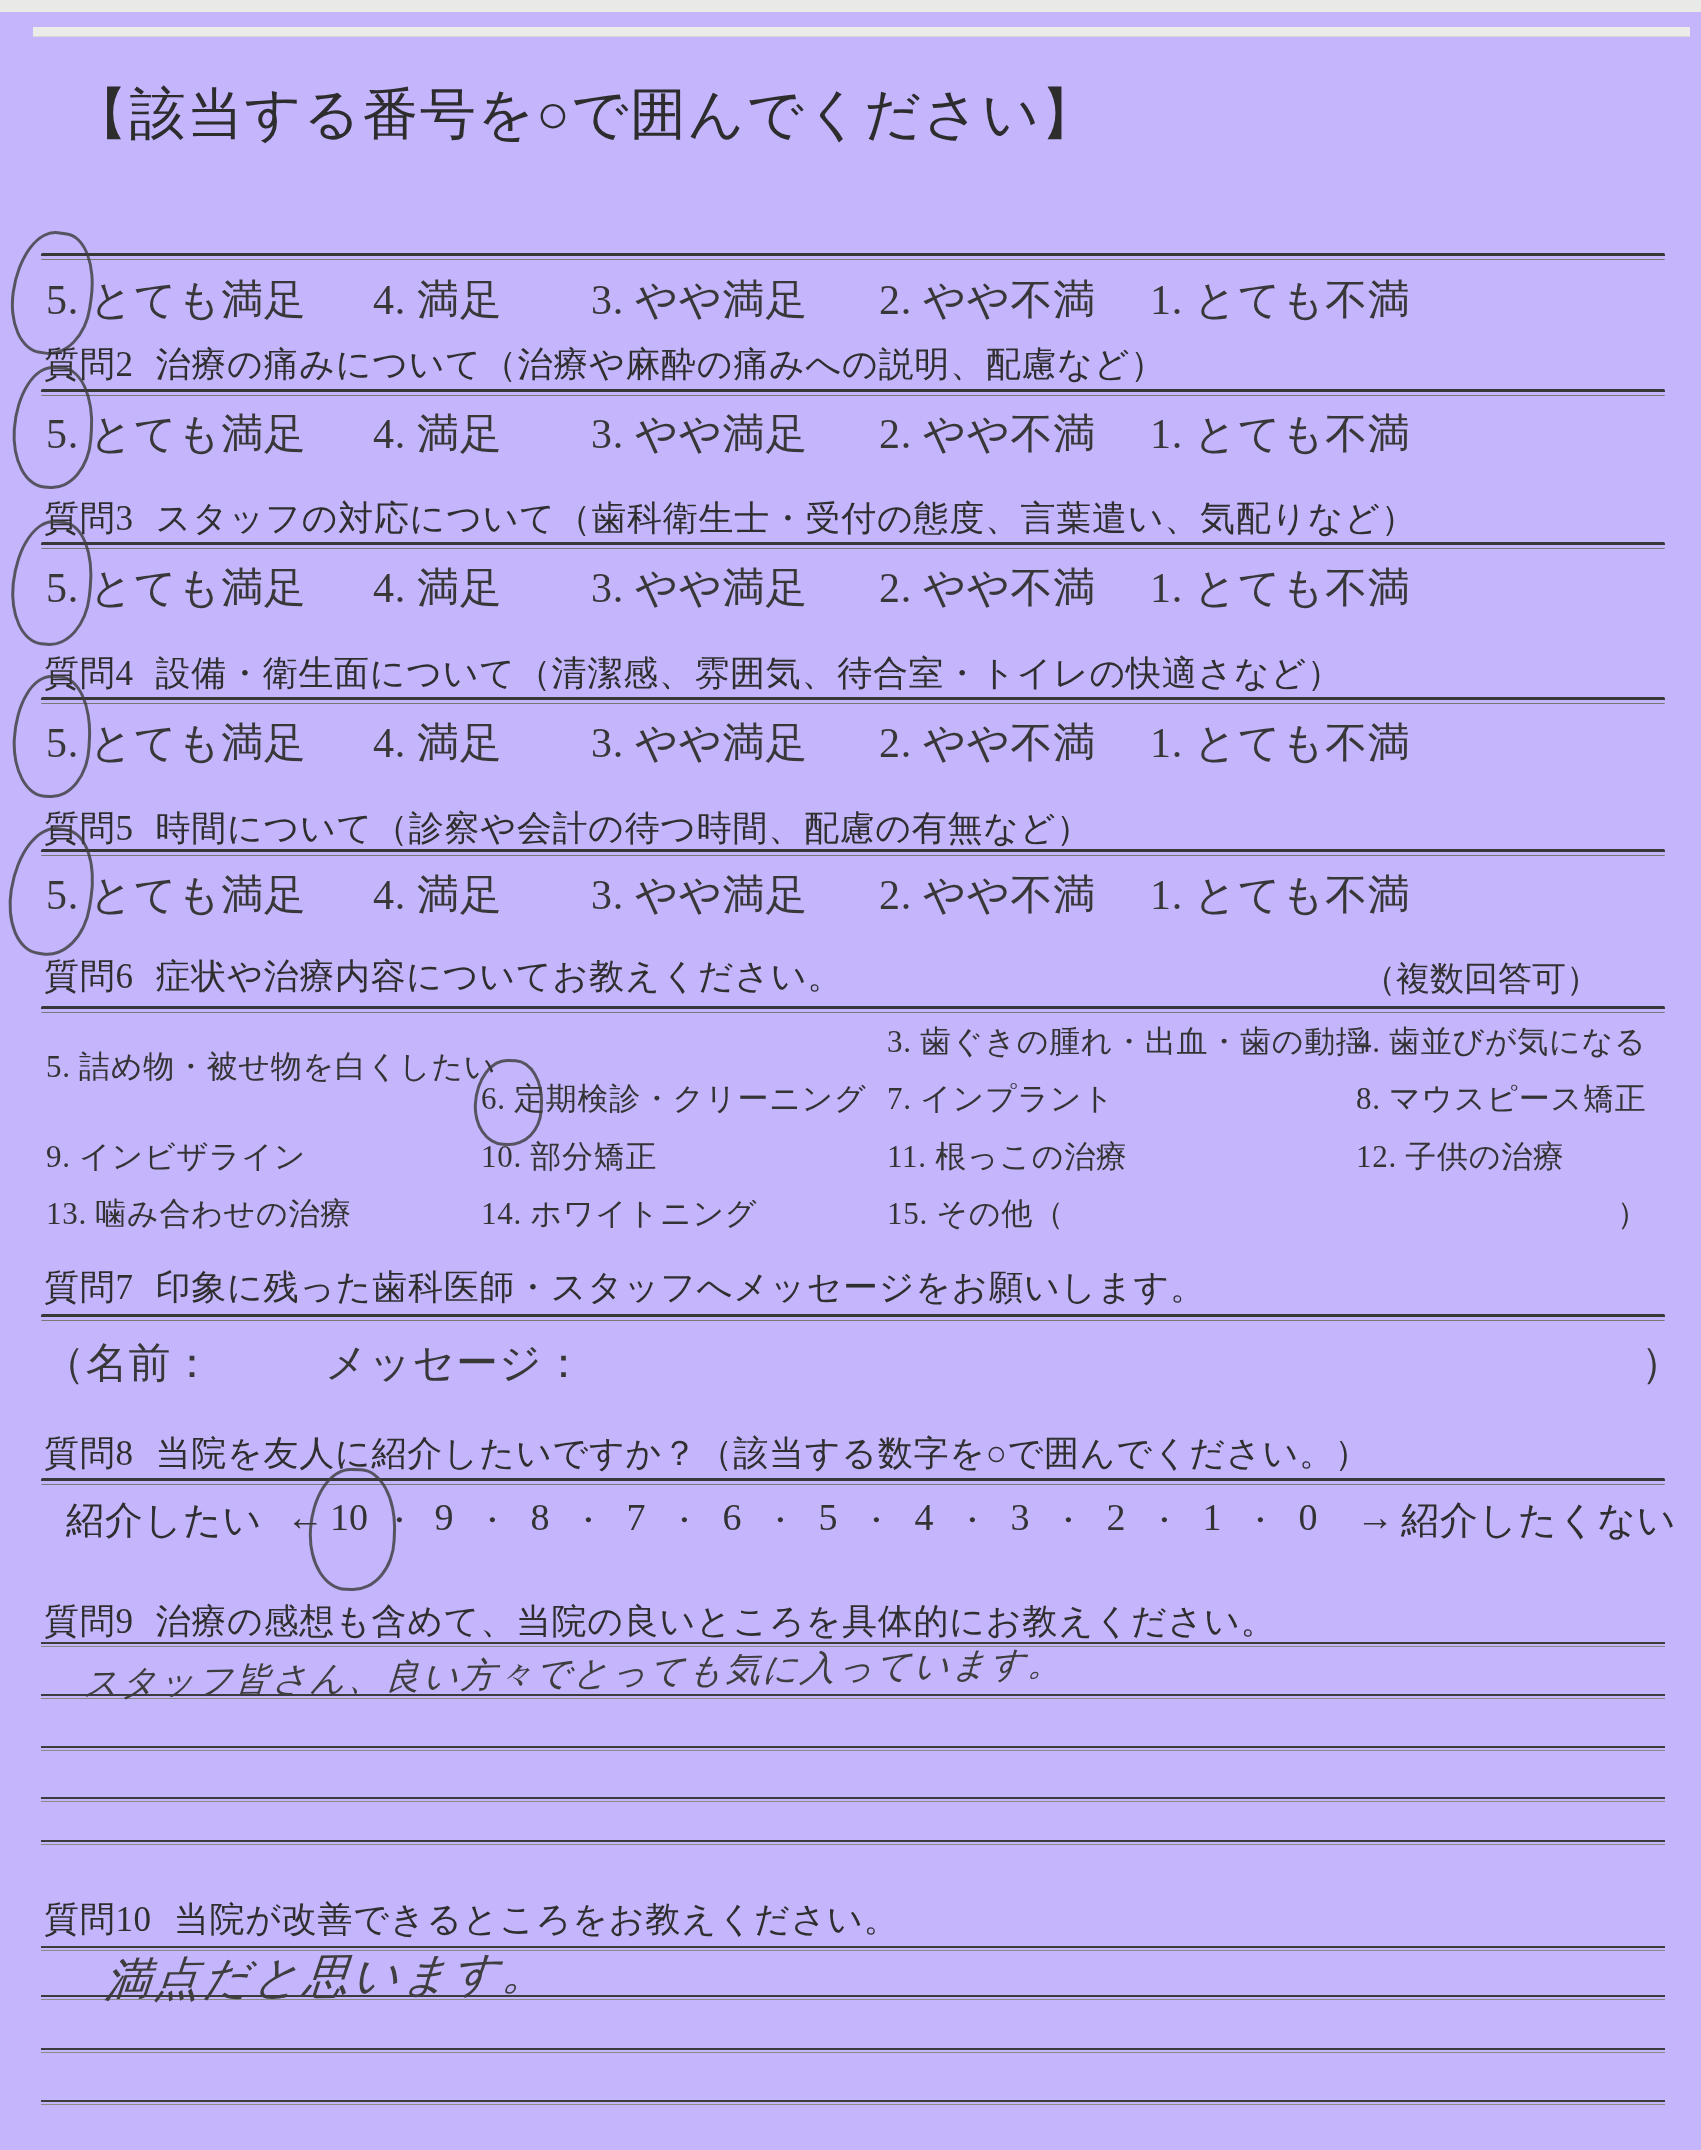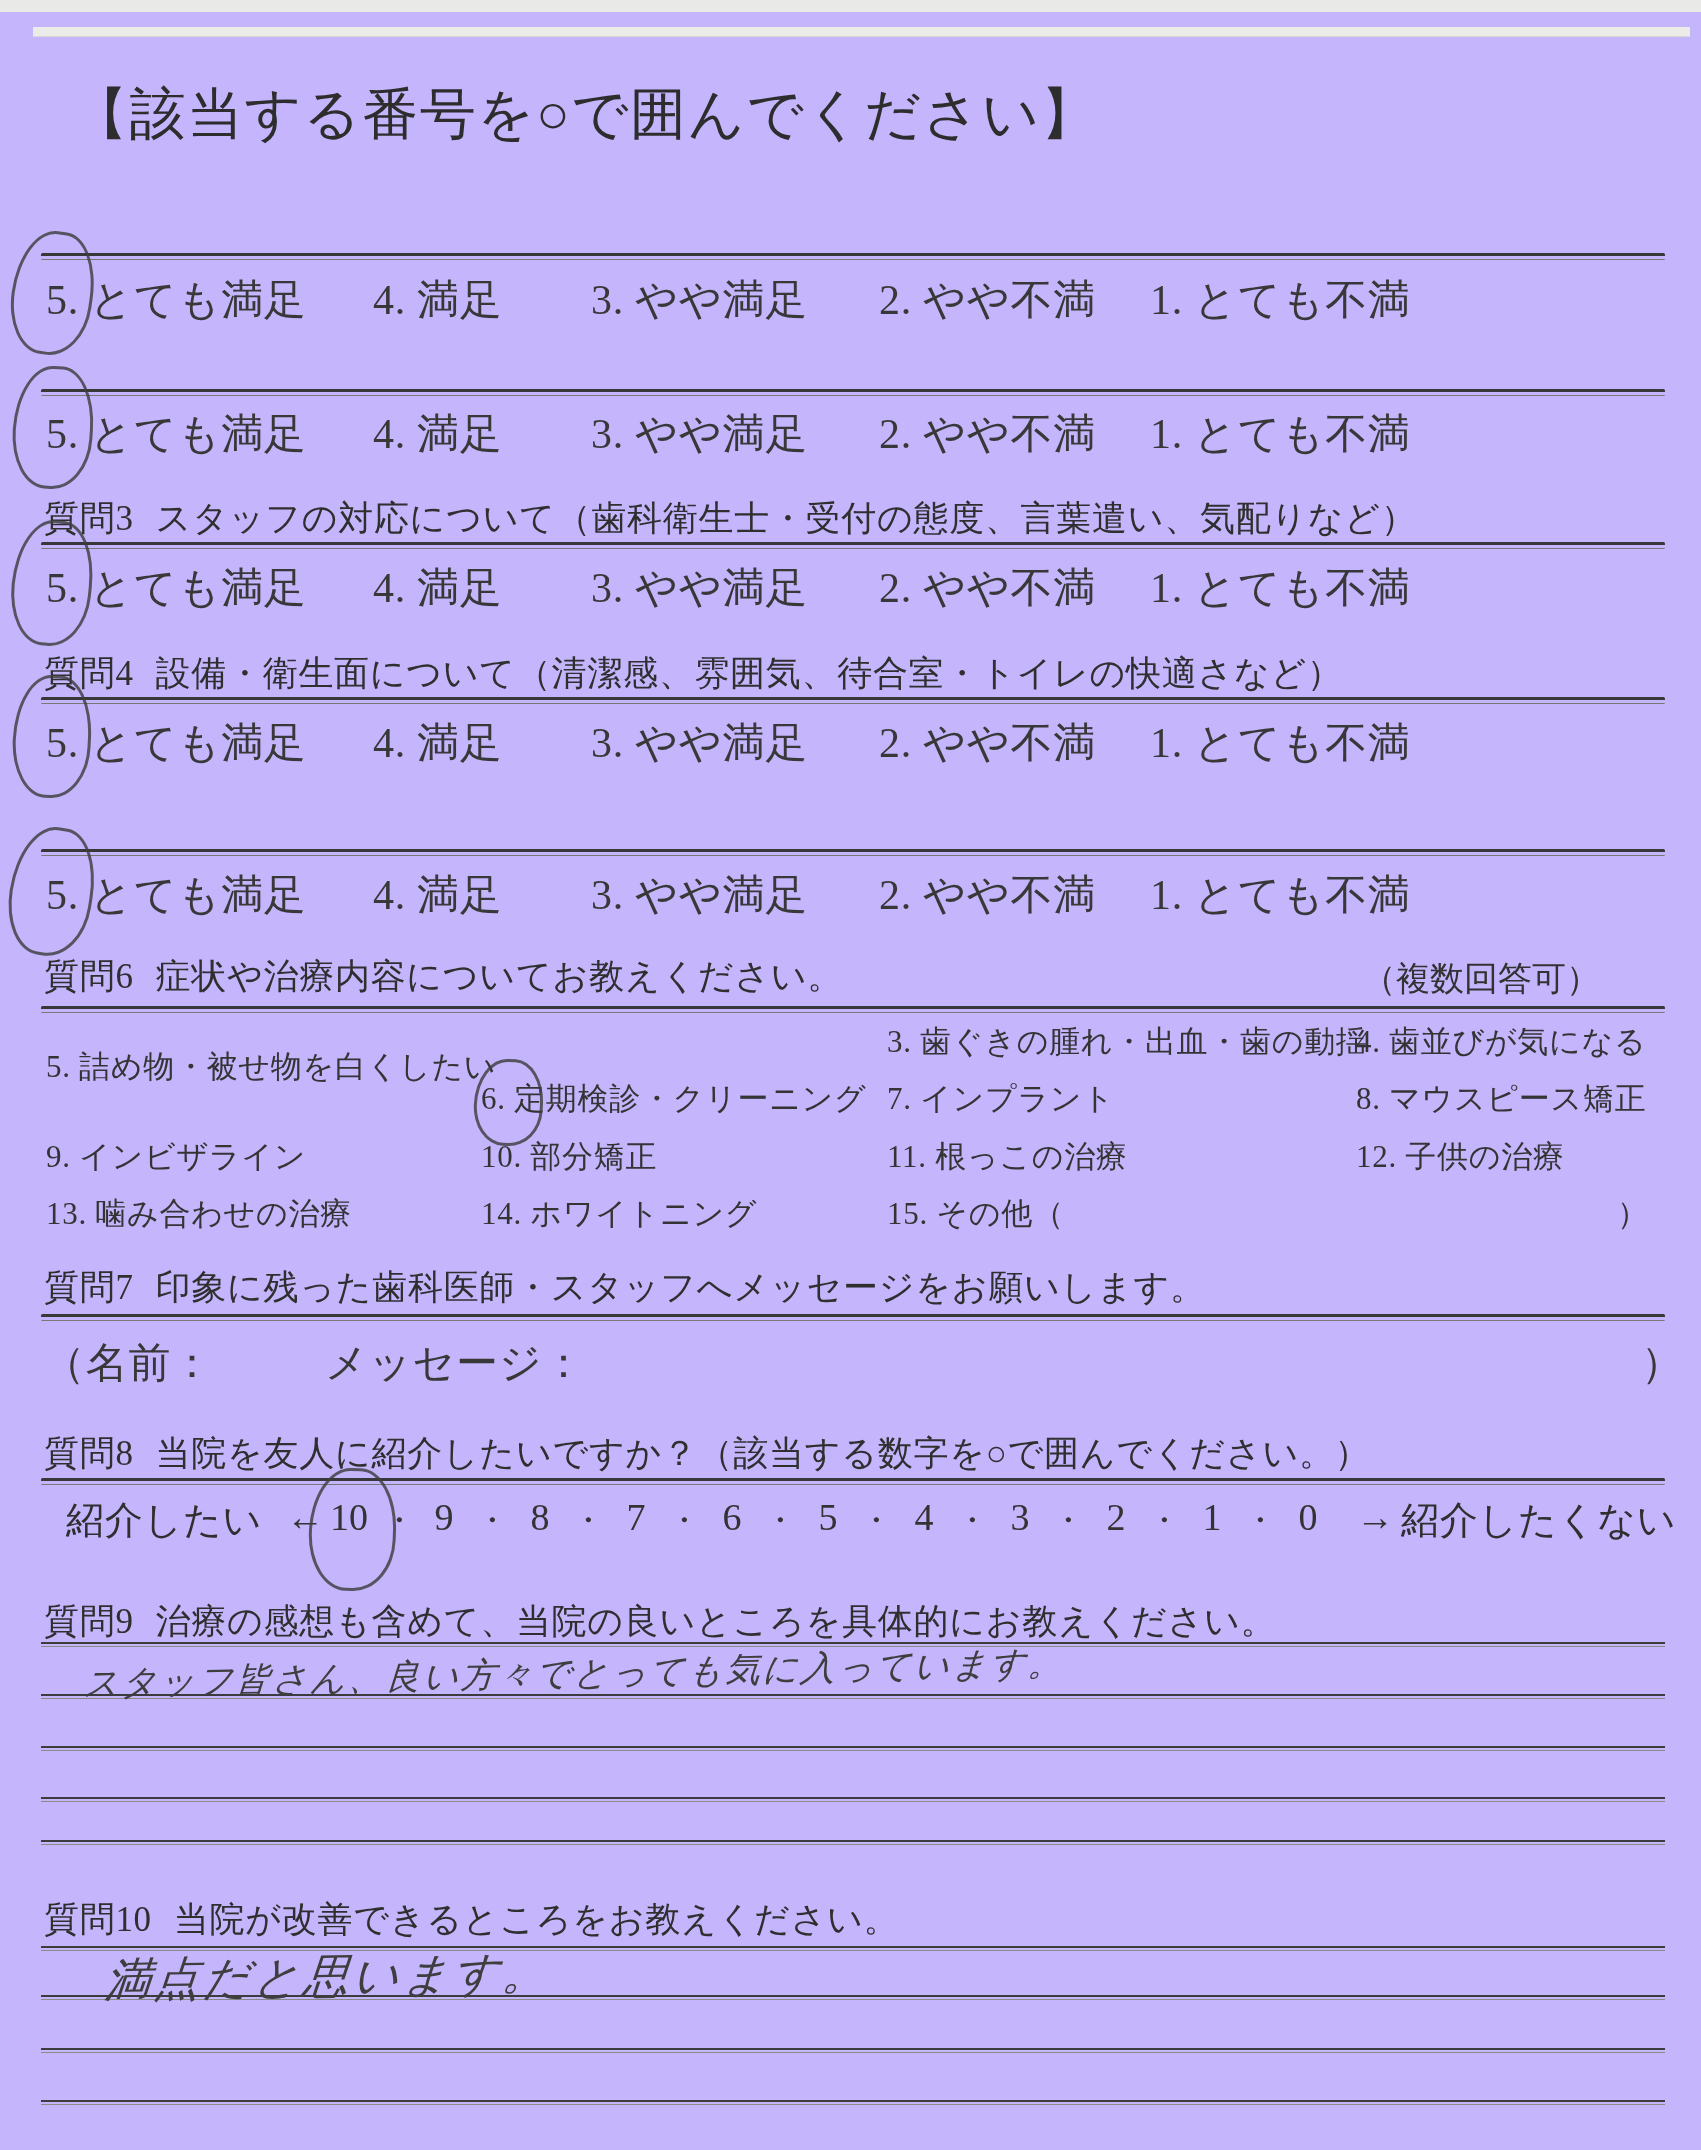--- a/index.html
+++ b/index.html
@@ -73,20 +73,23 @@
   <div class="title">【該当する番号を○で囲んでください】</div>
 
   <div class="rule" style="top:241px"></div>
   <span class="opt" style="top:260px;left:46px">5. とても満足</span>
   <span class="opt" style="top:260px;left:373px">4. 満足</span>
   <span class="opt" style="top:260px;left:591px">3. やや満足</span>
   <span class="opt" style="top:260px;left:879px">2. やや不満</span>
   <span class="opt" style="top:260px;left:1150px">1. とても不満</span>
   <div class="pen-circle" style="left:11.8px;top:219px;width:75px;height:118px;transform:rotate(8deg)"></div>
 
+  <div class="qhead" style="top:329px">
+    <span class="qlabel">質問2</span><span>治療の痛みについて（治療や麻酔の痛みへの説明、配慮など）</span>
+  </div>
   <div class="rule" style="top:377px"></div>
   <span class="opt" style="top:394px;left:46px">5. とても満足</span>
   <span class="opt" style="top:394px;left:373px">4. 満足</span>
   <span class="opt" style="top:394px;left:591px">3. やや満足</span>
   <span class="opt" style="top:394px;left:879px">2. やや不満</span>
   <span class="opt" style="top:394px;left:1150px">1. とても不満</span>
   <div class="pen-circle" style="left:13.3px;top:354px;width:74px;height:117px;transform:rotate(4deg)"></div>
 
   <div class="qhead" style="top:483px">
     <span class="qlabel">質問3</span><span>スタッフの対応について（歯科衛生士・受付の態度、言葉遣い、気配りなど）</span>
@@ -103,20 +106,23 @@
     <span class="qlabel">質問4</span><span>設備・衛生面について（清潔感、雰囲気、待合室・トイレの快適さなど）</span>
   </div>
   <div class="rule" style="top:685px"></div>
   <span class="opt" style="top:703px;left:46px">5. とても満足</span>
   <span class="opt" style="top:703px;left:373px">4. 満足</span>
   <span class="opt" style="top:703px;left:591px">3. やや満足</span>
   <span class="opt" style="top:703px;left:879px">2. やや不満</span>
   <span class="opt" style="top:703px;left:1150px">1. とても不満</span>
   <div class="pen-circle" style="left:13.3px;top:663px;width:72px;height:117px;transform:rotate(3deg)"></div>
 
+  <div class="qhead" style="top:793px">
+    <span class="qlabel">質問5</span><span>時間について（診察や会計の待つ時間、配慮の有無など）</span>
+  </div>
   <div class="rule" style="top:837px"></div>
   <span class="opt" style="top:855px;left:46px">5. とても満足</span>
   <span class="opt" style="top:855px;left:373px">4. 満足</span>
   <span class="opt" style="top:855px;left:591px">3. やや満足</span>
   <span class="opt" style="top:855px;left:879px">2. やや不満</span>
   <span class="opt" style="top:855px;left:1150px">1. とても不満</span>
   <div class="pen-circle" style="left:10.3px;top:815px;width:77px;height:123px;transform:rotate(9deg)"></div>
 
   <div class="qhead" style="top:941px">
     <span class="qlabel">質問6</span><span>症状や治療内容についてお教えください。</span>

